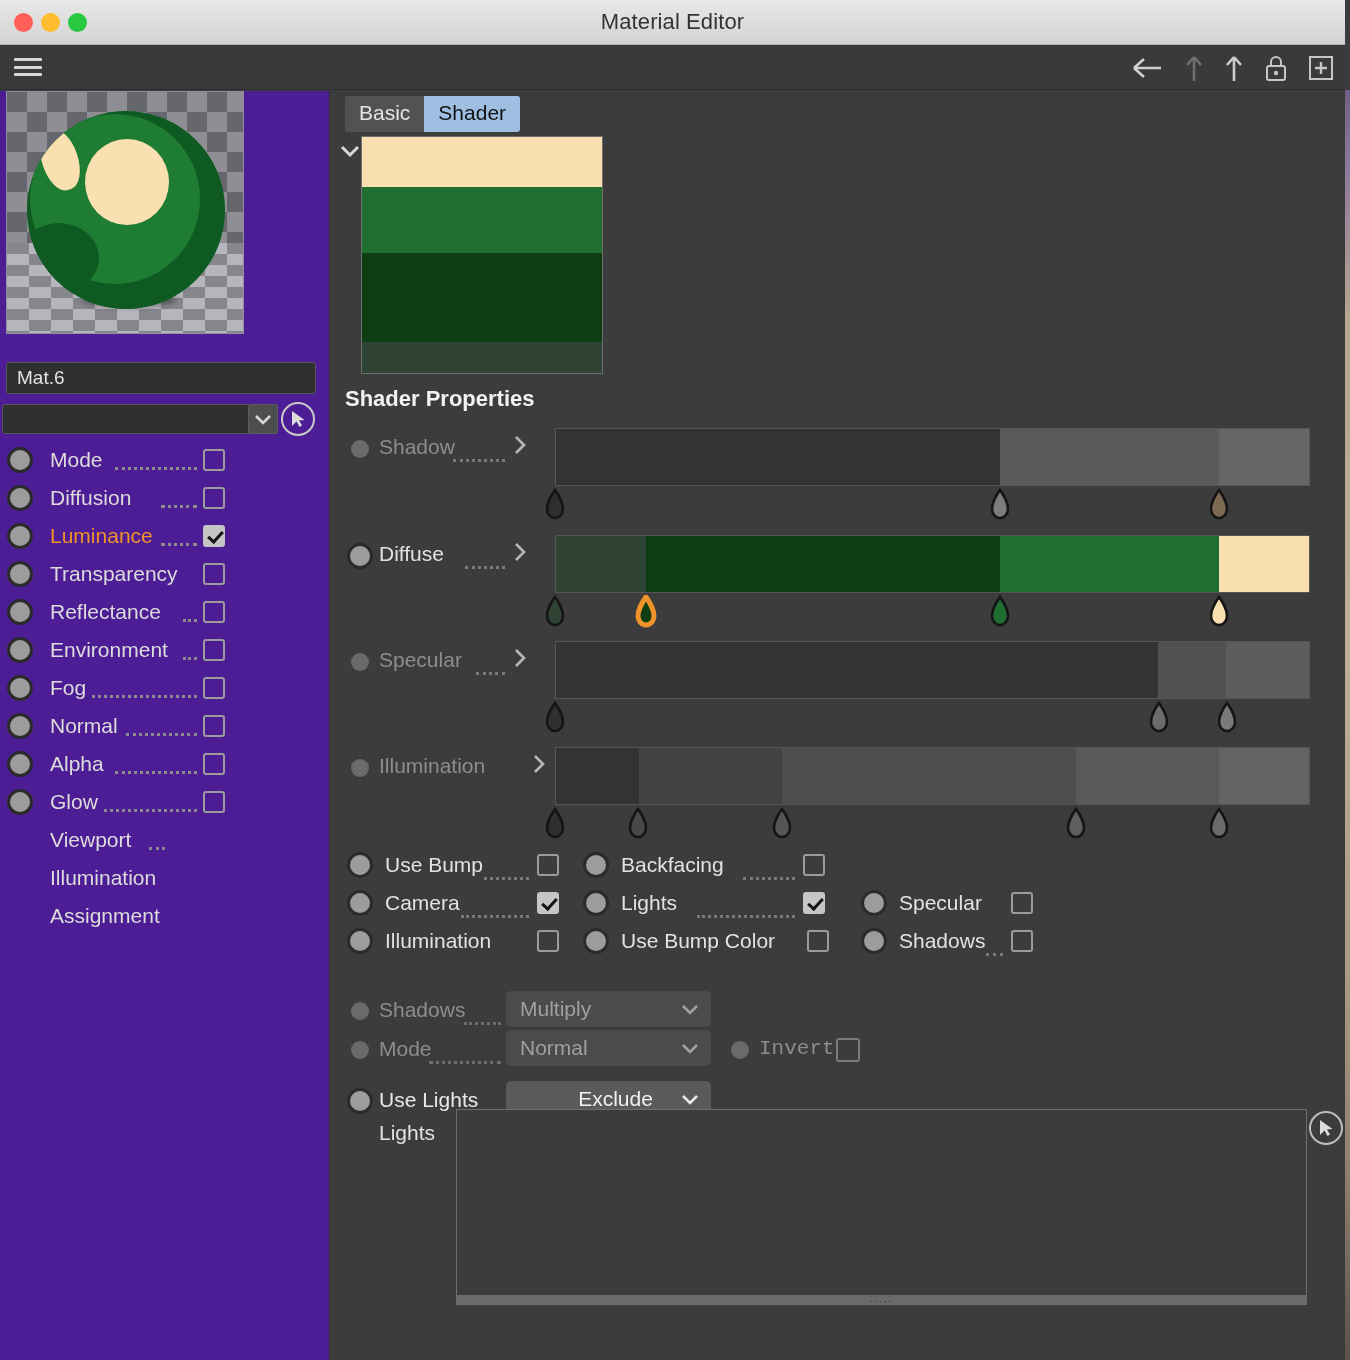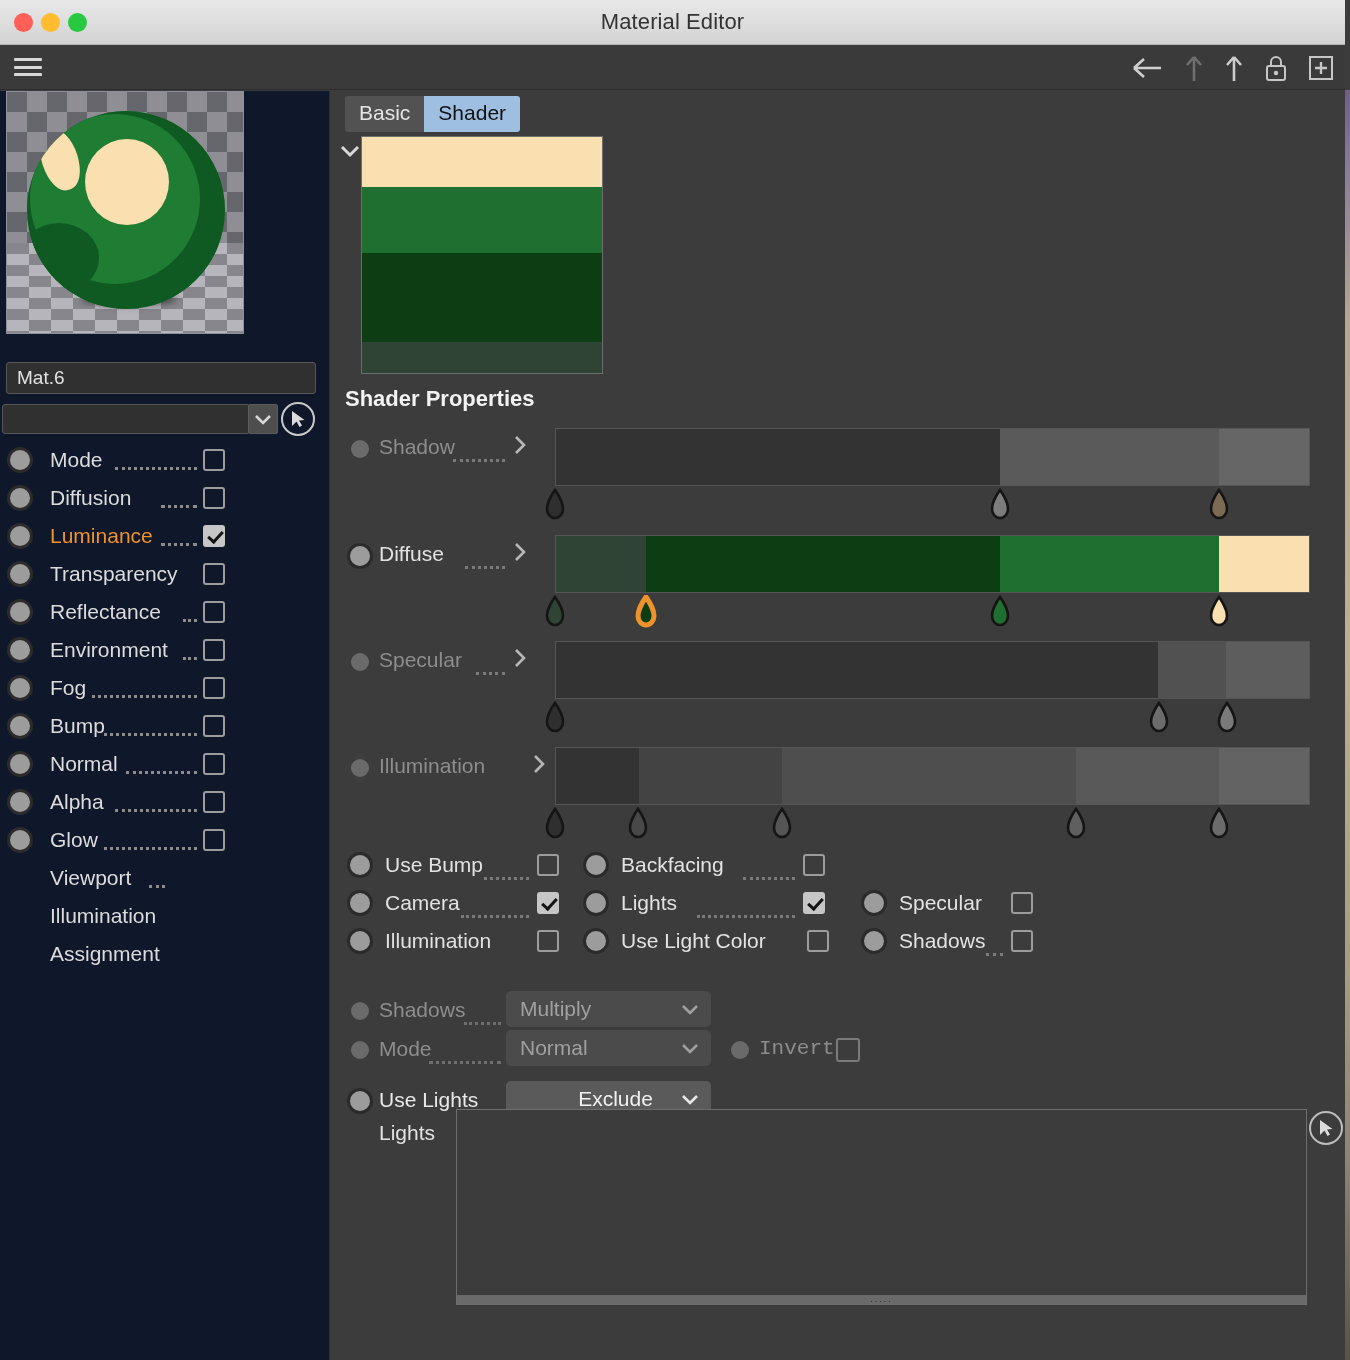--- a/index.html
+++ b/index.html
@@ -44,21 +44,21 @@
   .hamburger i { display: block; height: 3px; background: #d8d8d8; border-radius: 1px; }
   .tb-icons {
     position: absolute; right: 10px; top: 0; height: 45px;
     display: flex; align-items: center; gap: 18px;
   }
   .tb-icons svg { display: block; }
 
   
   .left {
     position: absolute; left: 0; top: 91px; width: 330px; bottom: 0;
-    background: #0f172a;
+    background: #4c1d95;
     border-right: 1px solid #303030;
   }
   .preview {
     position: absolute; left: 6px; top: 0px; width: 238px; height: 243px;
     border: 1px solid #8f8fa0;
     overflow: hidden;
     background:
       repeating-conic-gradient(#8e8e94 0% 25%, #6e6e74 0% 50%) 0 0 / 36px 36px;
   }
   .preview .floor {
@@ -427,26 +427,20 @@
           <div class="chk"></div>
         </div>
         <div class="chan">
           <div class="radio"></div>
           <div class="chan-label">Fog</div>
           <div class="leader" style="left: 92.2px; width: 104.8px;"></div>
           <div class="chk"></div>
         </div>
         <div class="chan">
           <div class="radio"></div>
-          <div class="chan-label">Bump</div>
-          <div class="leader" style="left: 103.6px; width: 93.4px;"></div>
-          <div class="chk"></div>
-        </div>
-        <div class="chan">
-          <div class="radio"></div>
           <div class="chan-label">Normal</div>
           <div class="leader" style="left: 126.4px; width: 70.6px;"></div>
           <div class="chk"></div>
         </div>
         <div class="chan">
           <div class="radio"></div>
           <div class="chan-label">Alpha</div>
           <div class="leader" style="left: 115px; width: 82px;"></div>
           <div class="chk"></div>
         </div>
@@ -673,21 +667,21 @@
           </div>
         </div>
         <div class="cbrow">
           <div class="cbitem" style="left: 16px;">
             <div class="radio2"></div>
             <div class="cblabel">Illumination</div>
             <div class="chk2" style="left: 190px;"></div>
           </div>
           <div class="cbitem" style="left: 252px;">
             <div class="radio2"></div>
-            <div class="cblabel">Use Light Color</div>
+            <div class="cblabel">Use Bump Color</div>
             <div class="chk2" style="left: 224px;"></div>
           </div>
           <div class="cbitem" style="left: 530px;">
             <div class="radio2"></div>
             <div class="cblabel">Shadows</div>
             <div class="cbleader" style="left: 125.2px; width: 16.8px;"></div>
             <div class="chk2" style="left: 150px;"></div>
           </div>
         </div>
       </div>

